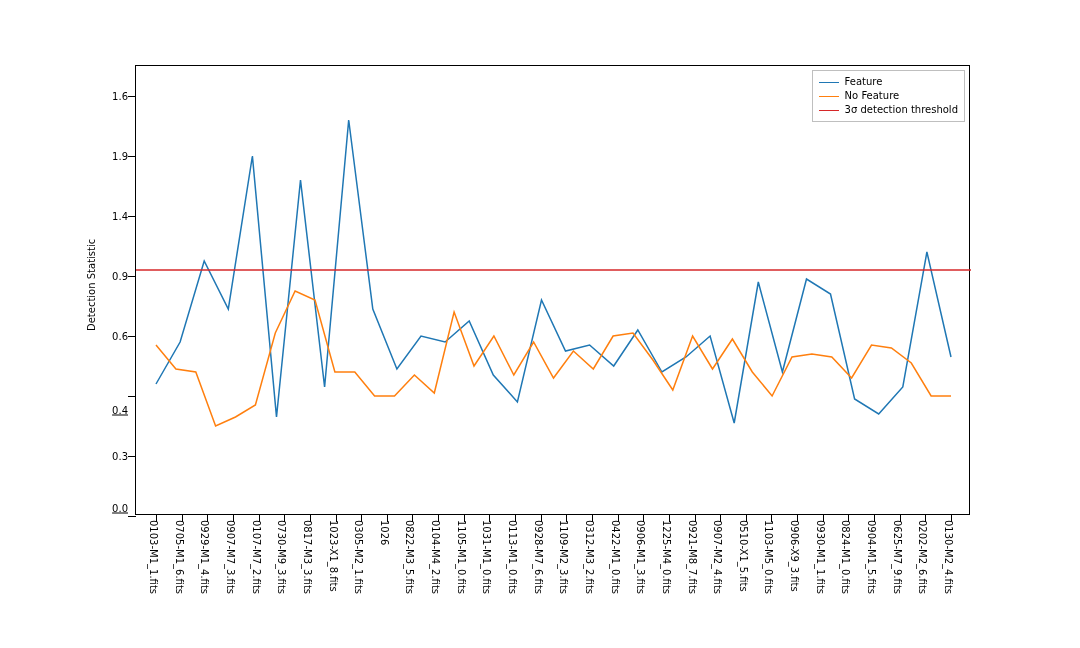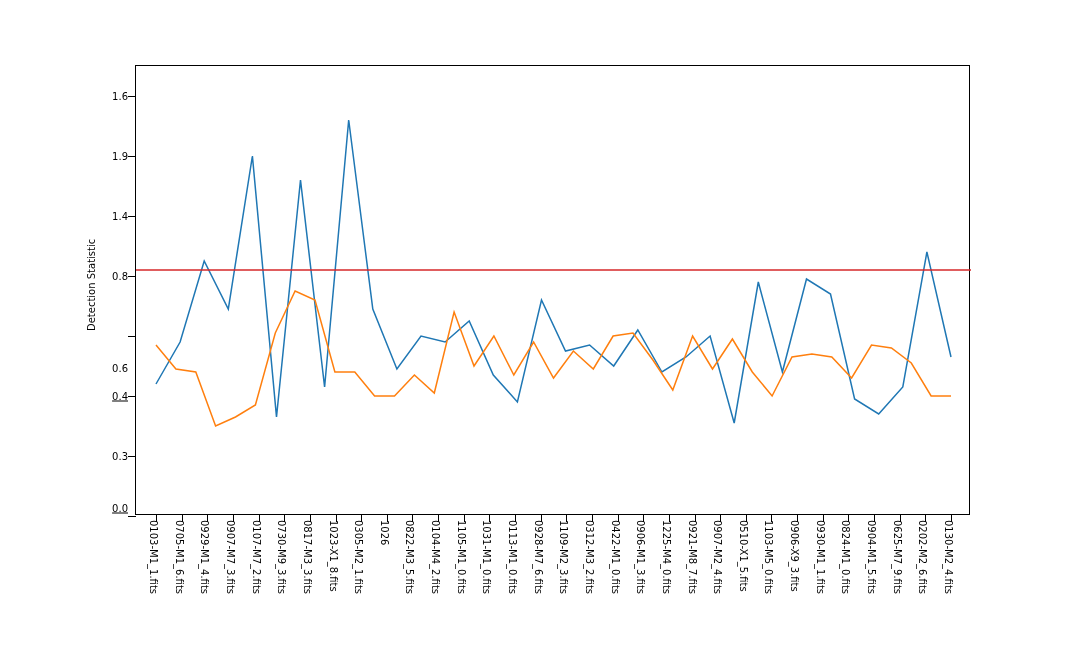--- a/index.html
+++ b/index.html
@@ -82,30 +82,44 @@
 <body>
 
 <div id="figure">
   <div id="axes" style="left: 135px; top: 65px; width: 835px; height: 450px;">
     <svg id="plot-svg" width="835" height="450">
         <polyline points="20.0,318.0 44.1,276.0 68.2,195.0 92.3,243.0 116.4,90.0 140.5,351.0 164.5,114.0 188.6,321.0 212.7,54.0 236.8,243.0 260.9,303.0 285.0,270.0 309.1,276.0 333.2,255.0 357.3,309.0 381.4,336.0 405.5,234.0 429.5,285.0 453.6,279.0 477.7,300.0 501.8,264.0 525.9,306.0 550.0,291.0 574.1,270.0 598.2,357.0 622.3,216.0 646.4,306.0 670.5,213.0 694.5,228.0 718.6,333.0 742.7,348.0 766.8,321.0 790.9,186.0 815.0,291.0" fill="none" stroke="#1f77b4" stroke-width="1.5"></polyline>
         <polyline points="20.0,279.0 39.9,303.0 59.8,306.0 79.6,360.0 99.5,351.0 119.4,339.0 139.3,267.0 159.1,225.0 179.0,234.0 198.9,306.0 218.8,306.0 238.6,330.0 258.5,330.0 278.4,309.0 298.3,327.0 318.1,246.0 338.0,300.0 357.9,270.0 377.8,309.0 397.6,276.0 417.5,312.0 437.4,285.0 457.3,303.0 477.1,270.0 497.0,267.0 516.9,294.0 536.8,324.0 556.6,270.0 576.5,303.0 596.4,273.0 616.3,306.0 636.1,330.0 656.0,291.0 675.9,288.0 695.8,291.0 715.6,312.0 735.5,279.0 755.4,282.0 775.3,297.0 795.1,330.0 815.0,330.0" fill="none" stroke="#ff7f0e" stroke-width="1.5"></polyline>
         <line x1="0" x2="835" y1="204.00000000000003" y2="204.00000000000003" stroke="#d62728" stroke-width="1.5"></line>
       </svg>
     <div id="ylabel" style="top: 265px;">Detection Statistic</div>
+    <div id="legend">
+      <div class="legend-row">
+        <span class="legend-swatch" style="border-color:#1f77b4"></span>
+        <span>Feature</span>
+      </div>
+      <div class="legend-row">
+        <span class="legend-swatch" style="border-color:#ff7f0e"></span>
+        <span>No Feature</span>
+      </div>
+      <div class="legend-row">
+        <span class="legend-swatch" style="border-color:#d62728"></span>
+        <span>3σ detection threshold</span>
+      </div>
+    </div>
   <div class="ytick" style="top: 450px;"></div>
       <div class="ytick-label" style="top: 442px; text-decoration: underline;">0.0</div>
       <div class="ytick" style="top: 390px;"></div>
       <div class="ytick-label" style="top: 390px;">0.3</div>
       <div class="ytick" style="top: 330px;"></div>
-      <div class="ytick-label" style="top: 330px; text-decoration: underline;">0.4</div>
+      <div class="ytick-label" style="top: 344px; text-decoration: underline;">0.4</div>
       <div class="ytick" style="top: 270px;"></div>
-      <div class="ytick-label" style="top: 270px; margin-top: 32px;">0.6</div>
+      <div class="ytick-label" style="top: 270px;">0.6</div>
       <div class="ytick" style="top: 210px;"></div>
-      <div class="ytick-label" style="top: 210px;">0.8</div>
+      <div class="ytick-label" style="top: 210px;">0.9</div>
       <div class="ytick" style="top: 150px;"></div>
       <div class="ytick-label" style="top: 150px;">1.4</div>
       <div class="ytick" style="top: 90px;"></div>
       <div class="ytick-label" style="top: 90px;">1.9</div>
       <div class="ytick" style="top: 30px;"></div>
       <div class="ytick-label" style="top: 30px;">1.6</div>
       <div class="xtick" style="left: 20px;"></div>
       <div class="xtick-label" style="left: 20px;">0103-M1_1.fits</div>
       <div class="xtick" style="left: 45.6452px;"></div>
       <div class="xtick-label" style="left: 45.6452px;">0705-M1_6.fits</div>

